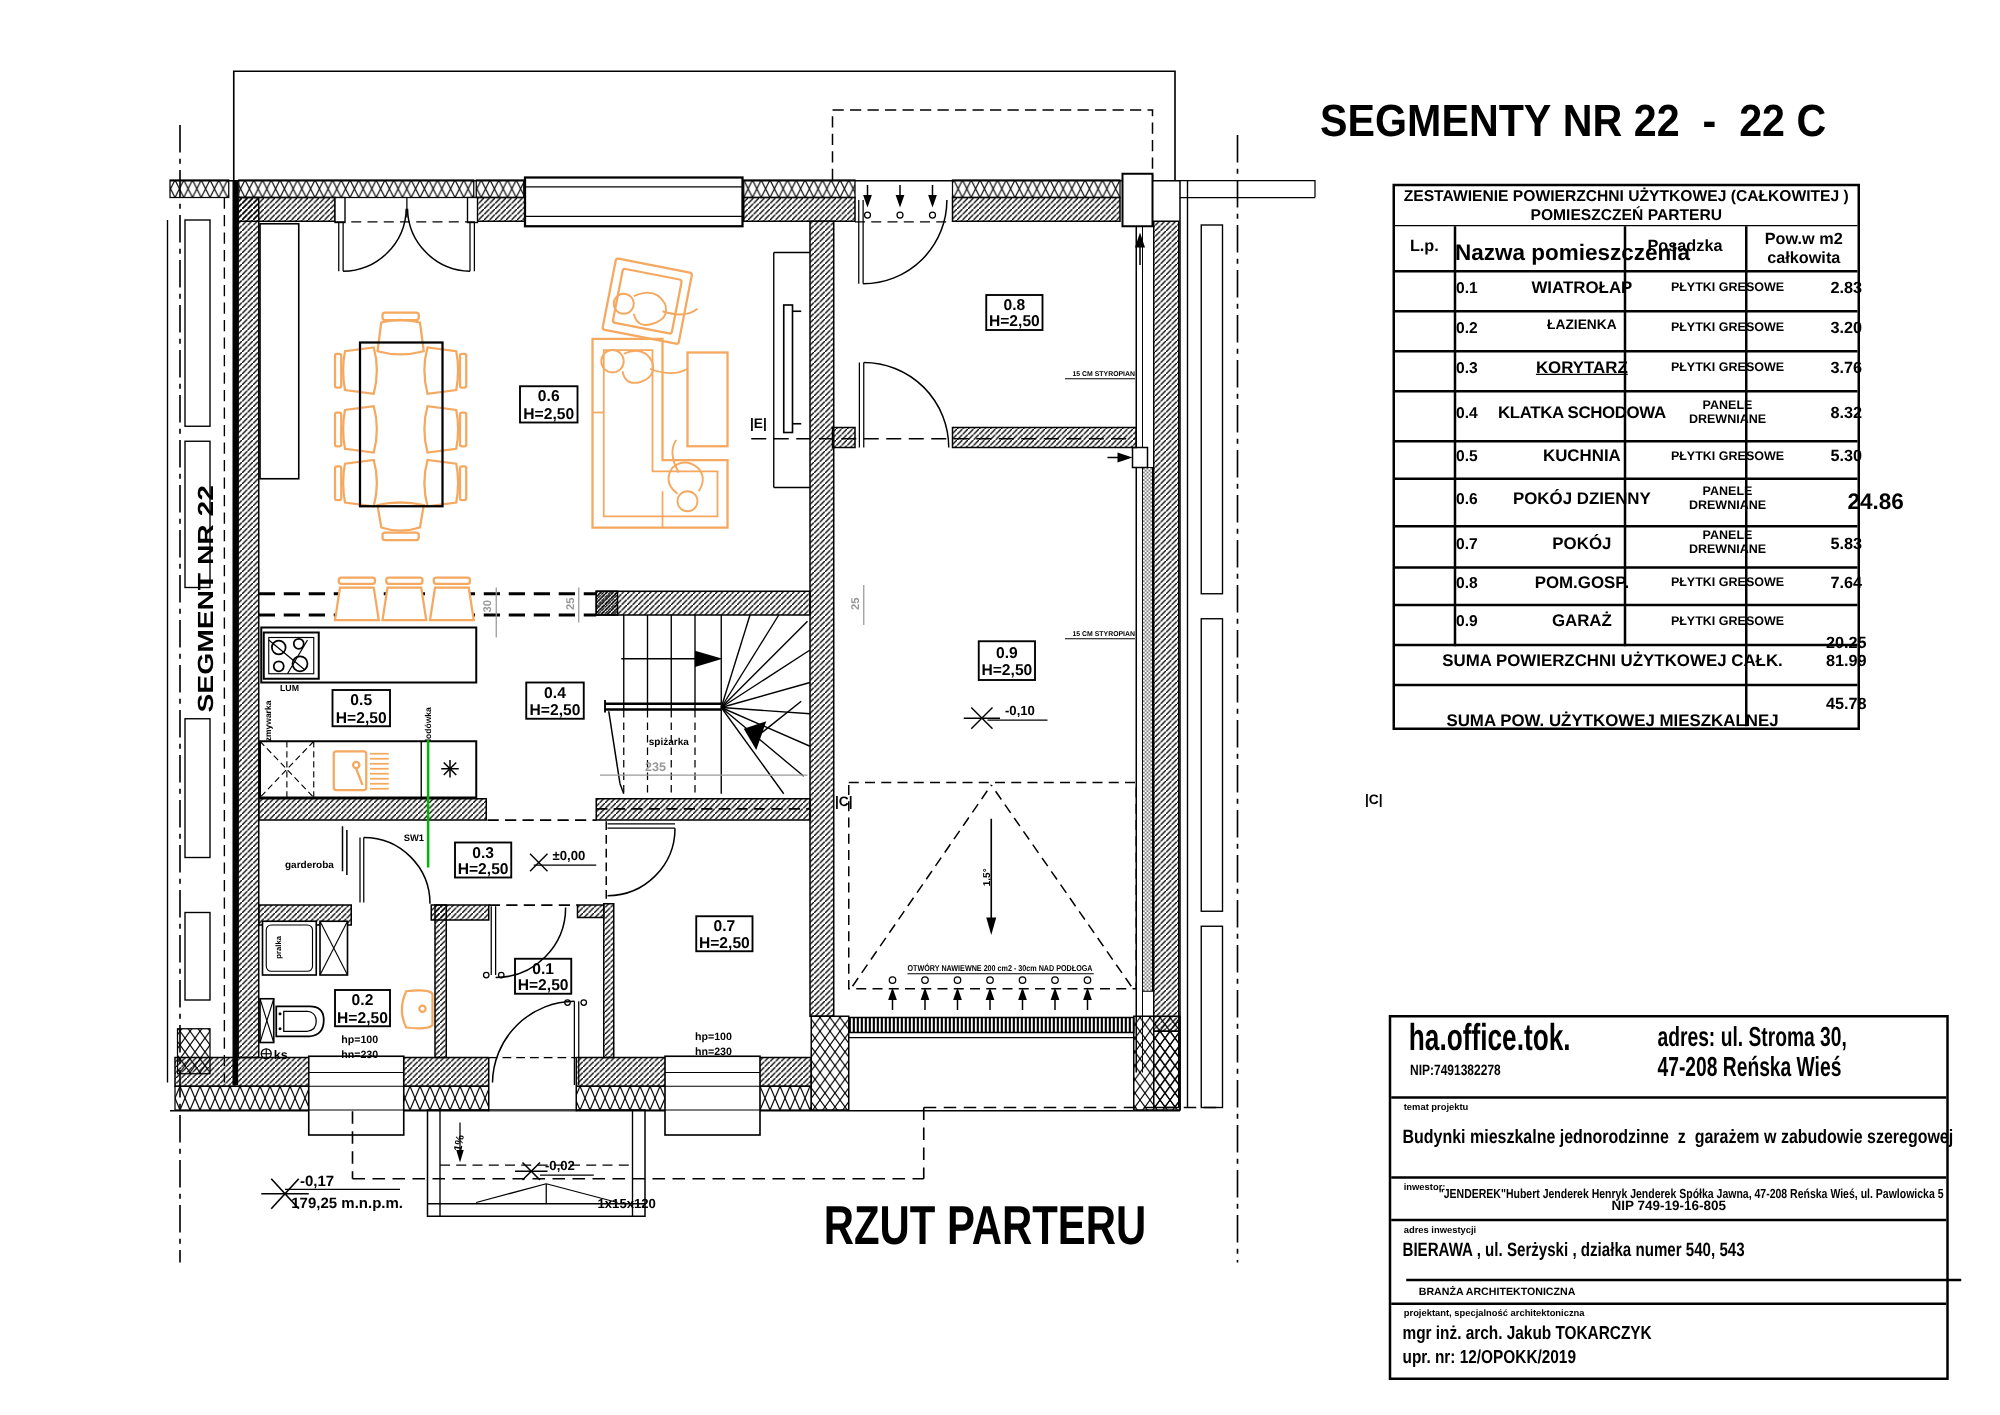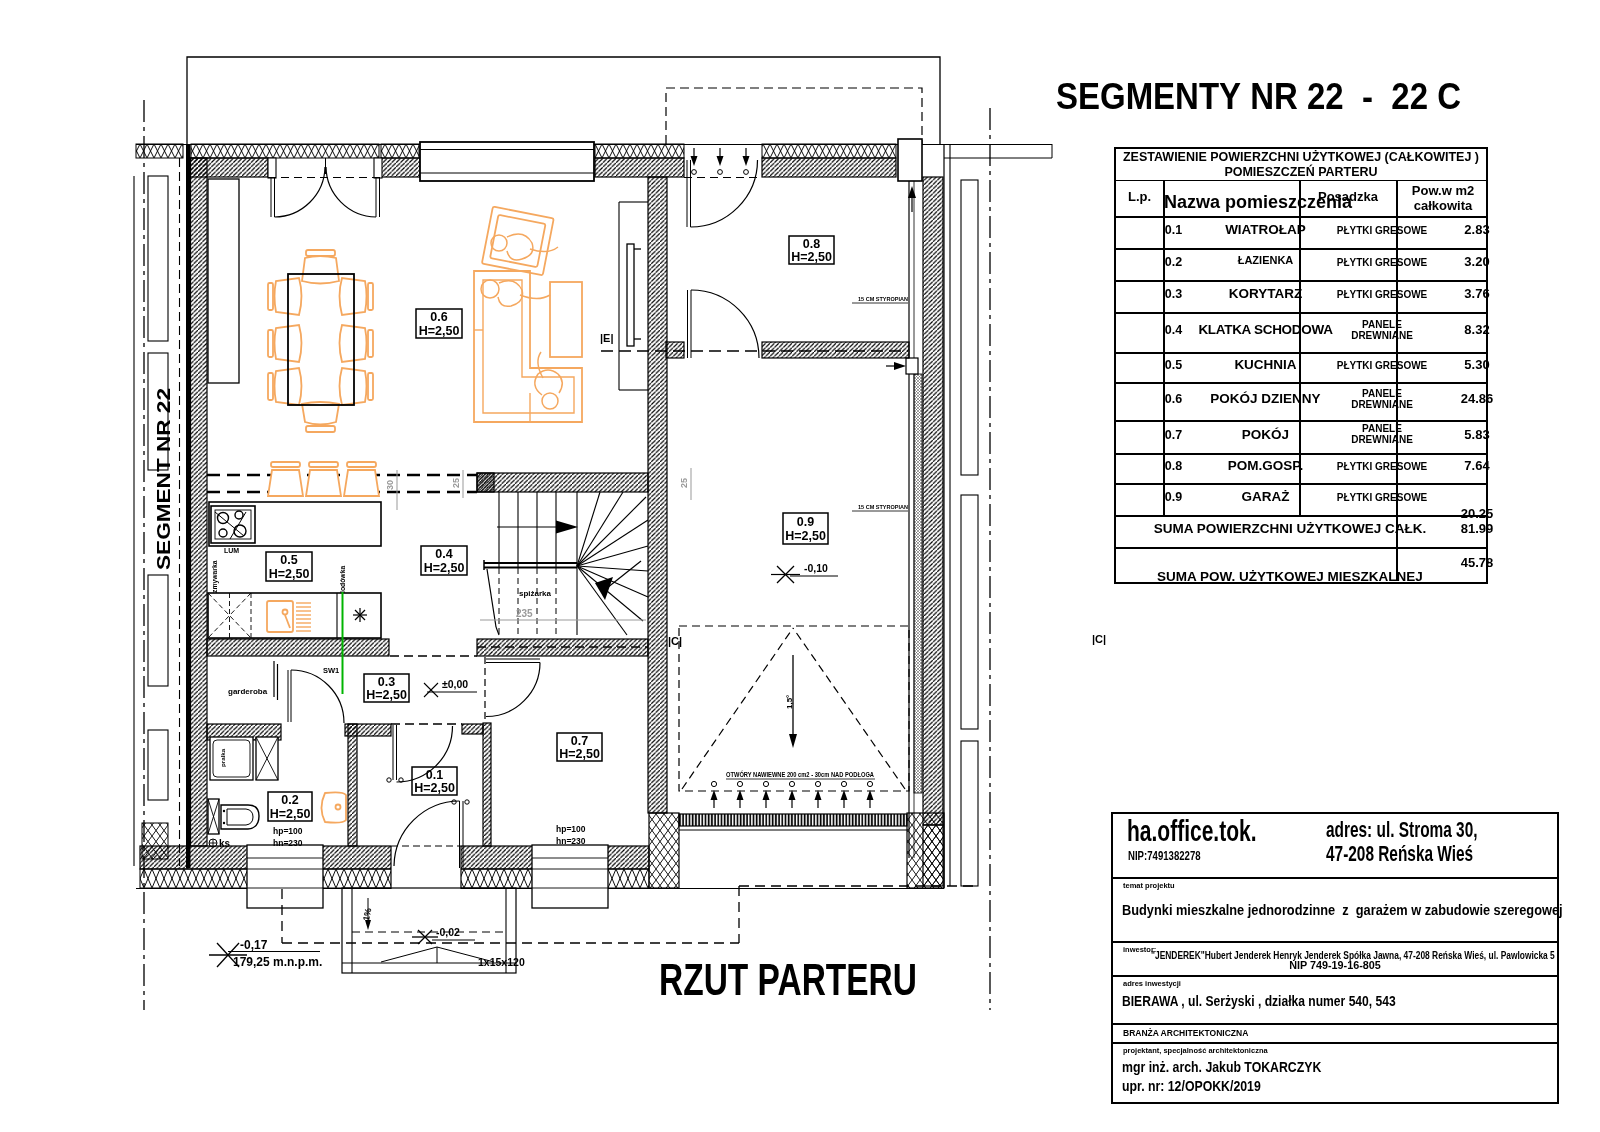--- a/index.html
+++ b/index.html
@@ -563,21 +563,21 @@
   <div class="abs" style="left:184px;top:99px;width:96px;height:32px;">
         <div style="text-align:center;font-size:10px;margin-top:11px;white-space:nowrap;">PŁYTKI GRESOWE</div>
       </div>
   <div class="abs" style="left:281px;top:99px;width:92px;height:32px;">
         <div style="text-align:center;font-size:13px;margin-top:8px;">3.20</div>
       </div>
   <div class="abs" style="left:0;top:131px;width:47px;height:32px;">
         <div style="text-align:center;font-size:12.5px;margin-top:9px;">0.3</div>
       </div>
   <div class="abs" style="left:48px;top:131px;width:135px;height:32px;">
-        <div style="text-align:center;font-size:13.5px;margin-top:8px;">KORYTARZ</div>
+        <div style="text-align:center;font-size:13.5px;margin-top:8px;text-decoration:underline;">KORYTARZ</div>
       </div>
   <div class="abs" style="left:184px;top:131px;width:96px;height:32px;">
         <div style="text-align:center;font-size:10px;margin-top:11px;white-space:nowrap;">PŁYTKI GRESOWE</div>
       </div>
   <div class="abs" style="left:281px;top:131px;width:92px;height:32px;">
         <div style="text-align:center;font-size:13px;margin-top:8px;">3.76</div>
       </div>
   <div class="abs" style="left:0;top:163px;width:47px;height:40px;">
         <div style="text-align:center;font-size:12.5px;margin-top:13px;">0.4</div>
       </div>
@@ -605,21 +605,21 @@
   <div class="abs" style="left:0;top:233px;width:47px;height:38px;">
         <div style="text-align:center;font-size:12.5px;margin-top:12px;">0.6</div>
       </div>
   <div class="abs" style="left:48px;top:233px;width:135px;height:38px;">
         <div style="text-align:center;font-size:13.5px;margin-top:11px;">POKÓJ DZIENNY</div>
       </div>
   <div class="abs" style="left:184px;top:233px;width:96px;height:38px;">
         <div style="text-align:center;font-size:10px;line-height:11px;margin-top:8px;">PANELE<br>DREWNIANE</div>
       </div>
   <div class="abs" style="left:281px;top:233px;width:92px;height:38px;">
-        <div style="text-align:center;font-size:13px;margin-top:11px;">24.86</div>
+        <div style="text-align:right;font-size:18px;margin-top:11px;">24.86</div>
       </div>
   <div class="abs" style="left:0;top:271px;width:47px;height:33px;">
         <div style="text-align:center;font-size:12.5px;margin-top:10px;">0.7</div>
       </div>
   <div class="abs" style="left:48px;top:271px;width:135px;height:33px;">
         <div style="text-align:center;font-size:13.5px;margin-top:9px;">POKÓJ</div>
       </div>
   <div class="abs" style="left:184px;top:271px;width:96px;height:33px;">
         <div style="text-align:center;font-size:10px;line-height:11px;margin-top:5px;">PANELE<br>DREWNIANE</div>
       </div>
@@ -676,21 +676,21 @@
   </div>
   <div class="abs" style="left:0;top:127px;width:100%;height:34px;border-top:2px solid #000;">
     <div class="abs" style="left:10px;top:2px;font-size:7.5px;">inwestor:</div>
     <div class="abs" style="left:38px;top:6px;font-size:10.5px;white-space:nowrap;transform:scaleX(0.80);transform-origin:0 0;">"JENDEREK"Hubert Jenderek Henryk Jenderek Spółka Jawna, 47-208 Reńska Wieś, ul. Pawlowicka 5</div>
     <div class="abs" style="left:0px;top:16px;width:100%;font-size:10.8px;text-align:center;">NIP 749-19-16-805</div>
   </div>
   <div class="abs" style="left:0;top:161px;width:100%;height:48px;border-top:2px solid #000;">
     <div class="abs" style="left:10px;top:2px;font-size:7.5px;">adres inwestycji</div>
     <div class="abs" style="left:9px;top:15px;font-size:15.5px;white-space:nowrap;transform:scaleX(0.78);transform-origin:0 0;">BIERAWA , ul. Serżyski , działka numer 540, 543</div>
   </div>
-  <div class="abs" style="left:0;top:209px;width:100%;height:19px;border-top:2px solid #000;padding-left:48px;">
+  <div class="abs" style="left:12px;top:209px;width:100%;height:19px;border-top:2px solid #000;padding-left:48px;">
     <div class="abs" style="left:10px;top:3px;font-size:8.5px;">BRANŻA ARCHITEKTONICZNA</div>
   </div>
   <div class="abs" style="left:0;top:228px;width:100%;height:62px;border-top:2px solid #000;">
     <div class="abs" style="left:10px;top:2px;font-size:7.5px;">projektant, specjalność architektoniczna</div>
     <div class="abs" style="left:9px;top:13px;font-size:15px;line-height:19px;white-space:nowrap;transform:scaleX(0.82);transform-origin:0 0;">mgr inż. arch. Jakub TOKARCZYK<br>upr. nr: 12/OPOKK/2019</div>
   </div>
 </div>
 </div>
 
 </body></html>

